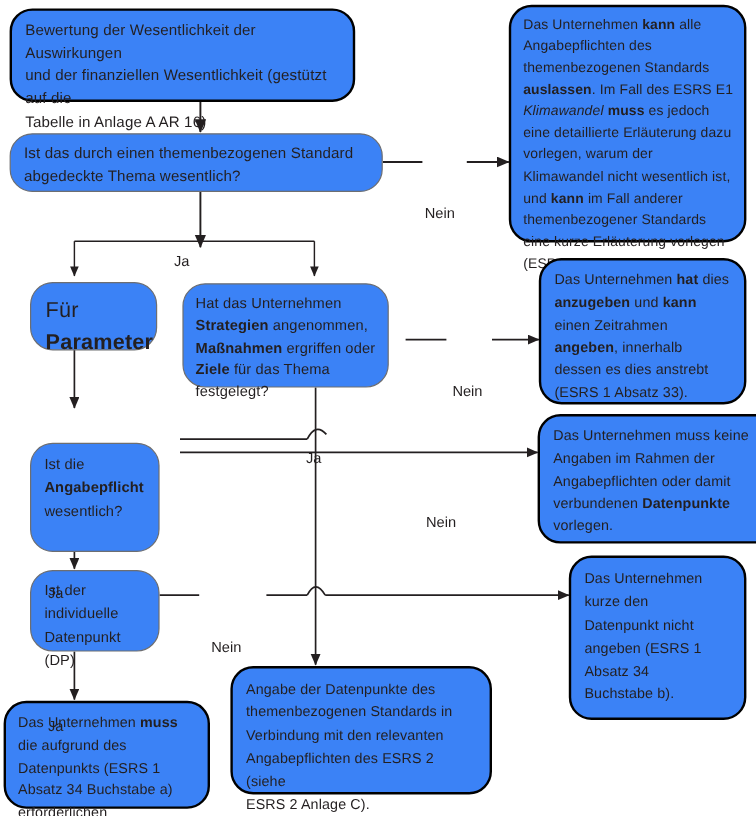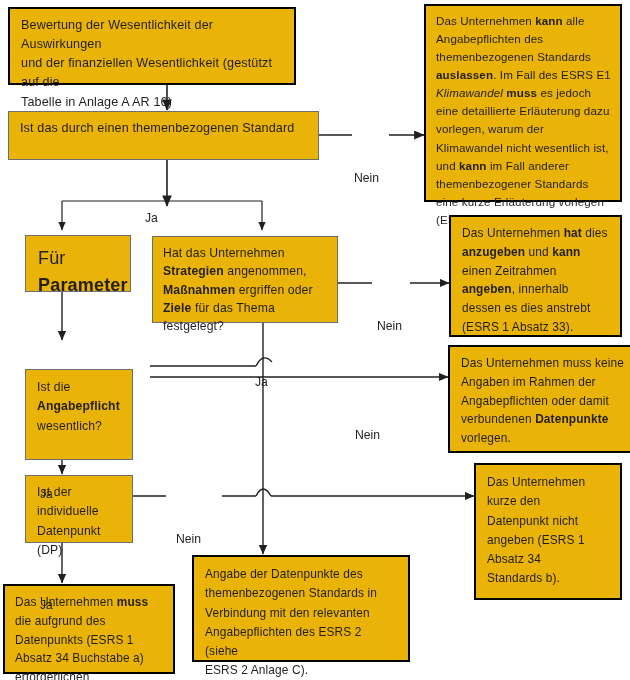--- a/index.html
+++ b/index.html
@@ -22,24 +22,25 @@
     position: absolute;
     left: 0;
     top: 0;
     width: 630px;
     height: 680px;
     pointer-events: none;
   }
   .node {
     position: absolute;
     box-sizing: border-box;
-    background: #eab308;
+    background: #3b82f6;
     color: #231f20;
     line-height: 1.52;
     letter-spacing: 0.01em;
+    border-radius: 19px;
   }
   .node .txt {
     display: block;
   }
   .thick {
     border: 2.6px solid #000000;
   }
   .thin {
     border: 1.2px solid #6d6e71;
   }
@@ -106,31 +107,32 @@
   </svg>
 
   <div class="node thick pad fs13" style="left:8px; top:7px; width:288px; height:78px;">
     <span class="txt">Bewertung der Wesentlichkeit der Auswirkungen</span>
     <span class="txt">und der finanziellen Wesentlichkeit (gestützt auf die</span>
     <span class="txt">Tabelle in Anlage A AR 16)</span>
   </div>
 
   <div class="node thin pad fs13" style="left:8px; top:111px; width:311px; height:49px;">
     <span class="txt">Ist das durch einen themenbezogenen Standard</span>
+    <span class="txt">abgedeckte Thema wesentlich?</span>
   </div>
 
   <div class="node thick" style="left:424px; top:4px; width:198px; height:198px; padding:6px 9px 6px 10px; font-size:11.6px; line-height:1.56;">
     <span>Das Unternehmen </span><b>kann</b><span> alle Angabepflichten des themenbezogenen Standards </span><b>auslassen</b><span>. Im Fall des ESRS E1 </span><i>Klimawandel</i><span> </span><b>muss</b><span> es jedoch eine detaillierte Erläuterung dazu vorlegen, warum der Klimawandel nicht wesentlich ist, und </span><b>kann</b><span> im Fall anderer themenbezogener Standards eine kurze Erläuterung vorlegen (ESRS 1 Absatz 32)</span>
   </div>
 
   <div class="node thin" style="left:25px; top:235px; width:106px; height:57px; padding:9px 8px 0 12px; font-size:18px;">
     <span>Für </span><b>Parameter</b>
   </div>
 
-  <div class="node thin" style="left:152px; top:236px; width:186px; height:87px; padding:7px 8px 0 10px; font-size:12.2px; line-height:1.5;">
+  <div class="node thin" style="left:152px; top:236px; width:172px; height:87px; padding:7px 8px 0 10px; font-size:12.2px; line-height:1.5;">
     <span>Hat das Unternehmen </span><b>Strategien</b><span> angenommen, </span><b>Maßnahmen</b><span> ergriffen oder </span><b>Ziele</b><span> für das Thema festgelegt?</span>
   </div>
 
   <div class="node thick" style="left:449px; top:215px; width:173px; height:122px; padding:7px 9px 0 11px; font-size:11.9px; line-height:1.58;">
     <span>Das Unternehmen </span><b>hat</b><span> dies </span><b>anzugeben</b><span> und </span><b>kann</b><span> einen Zeitrahmen </span><b>angeben</b><span>, innerhalb dessen es dies anstrebt (ESRS 1 Absatz 33).</span>
   </div>
 
   <div class="node thin" style="left:25px; top:341px; width:108px; height:91px; padding:8px 6px 0 11px; font-size:12.2px; line-height:1.58;margin-top:28px;">
     <span class="txt">Ist die</span>
     <b class="txt">Angabepflicht</b>
@@ -146,21 +148,21 @@
     <span class="txt">individuelle</span>
     <span class="txt">Datenpunkt (DP)</span>
   </div>
 
   <div class="node thick" style="left:474px; top:463px; width:148px; height:137px; padding:8px 8px 0 11px; font-size:11.9px; line-height:1.62;">
     <span class="txt">Das Unternehmen</span>
     <span class="txt">kurze den</span>
     <span class="txt">Datenpunkt nicht</span>
     <span class="txt">angeben (ESRS 1</span>
     <span class="txt">Absatz 34</span>
-    <span class="txt">Standards b).</span>
+    <span class="txt">Buchstabe b).</span>
   </div>
 
   <div class="node thick" style="left:3px; top:584px; width:172px; height:90px; padding:7px 8px 0 10px; font-size:11.9px; line-height:1.58;">
     <span>Das Unternehmen </span><b>muss</b><span> die aufgrund des Datenpunkts (ESRS 1 Absatz 34 Buchstabe a) erforderlichen Informationen </span>
   </div>
 
   <div class="node thick" style="left:192px; top:555px; width:218px; height:107px; padding:8px 20px 0 11px; font-size:11.9px; line-height:1.62;">
     <span class="txt">Angabe der Datenpunkte des</span>
     <span class="txt">themenbezogenen Standards in</span>
     <span class="txt">Verbindung mit den relevanten</span>

